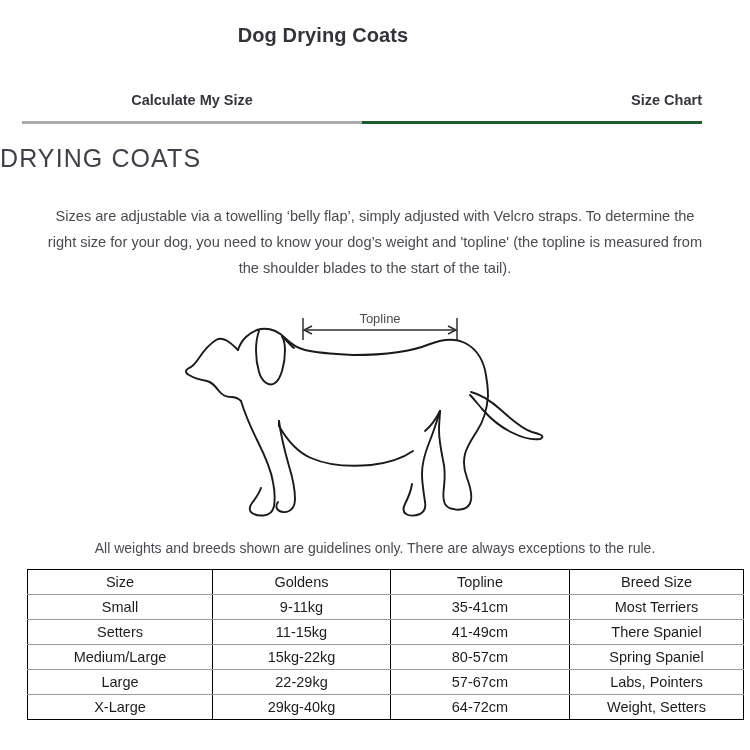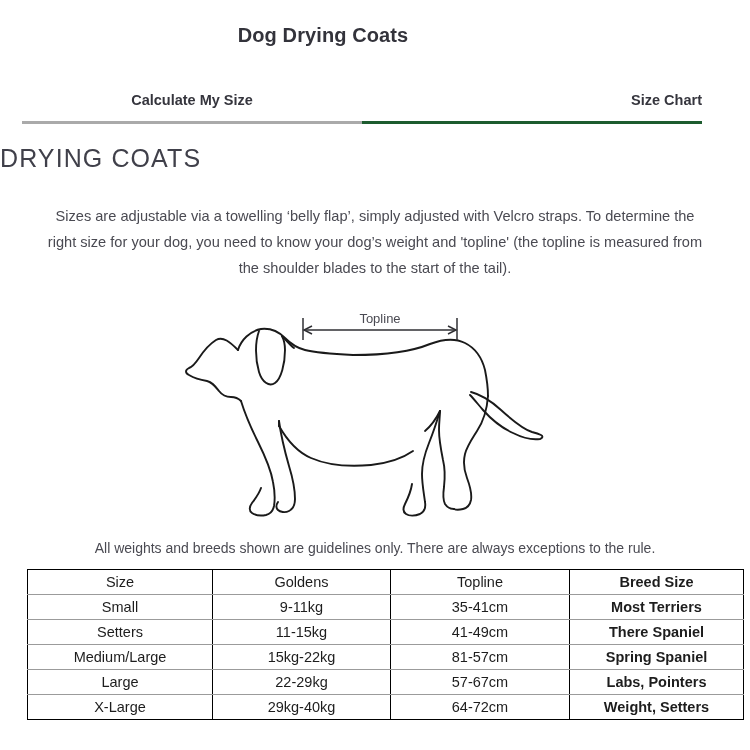--- a/index.html
+++ b/index.html
@@ -121,21 +121,21 @@
     white-space: nowrap;
     overflow: hidden;
   }
   table.size-table tr:first-child td { border-top: none; }
   table.size-table tr:last-child td  { border-bottom: none; }
   table.size-table td:first-child { border-left: none; }
   table.size-table td:last-child  { border-right: none; }
   .col-0 { width: 180px; }
   .col-1 { width: 173px; }
   .col-2 { width: 174px; }
-  .col-3 { width: 169px; font-weight: bold; }
+  .col-3 { width: 169px; }
 </style>
 </head>
 <body>
 
 <div class="page-title">Dog Drying Coats</div>
 
 <div class="tabs">
   <div class="tab inactive">
     <span>Calculate My Size</span>
   </div>
@@ -272,21 +272,21 @@
       </tr>
       <tr>
         <td class="col-0">Setters</td>
         <td class="col-1">11-15kg</td>
         <td class="col-2">41-49cm</td>
         <td class="col-3">There Spaniel</td>
       </tr>
       <tr>
         <td class="col-0">Medium/Large</td>
         <td class="col-1">15kg-22kg</td>
-        <td class="col-2">81-57cm</td>
+        <td class="col-2">80-57cm</td>
         <td class="col-3">Spring Spaniel</td>
       </tr>
       <tr>
         <td class="col-0">Large</td>
         <td class="col-1">22-29kg</td>
         <td class="col-2">57-67cm</td>
         <td class="col-3">Labs, Pointers</td>
       </tr>
       <tr>
         <td class="col-0">X-Large</td>

